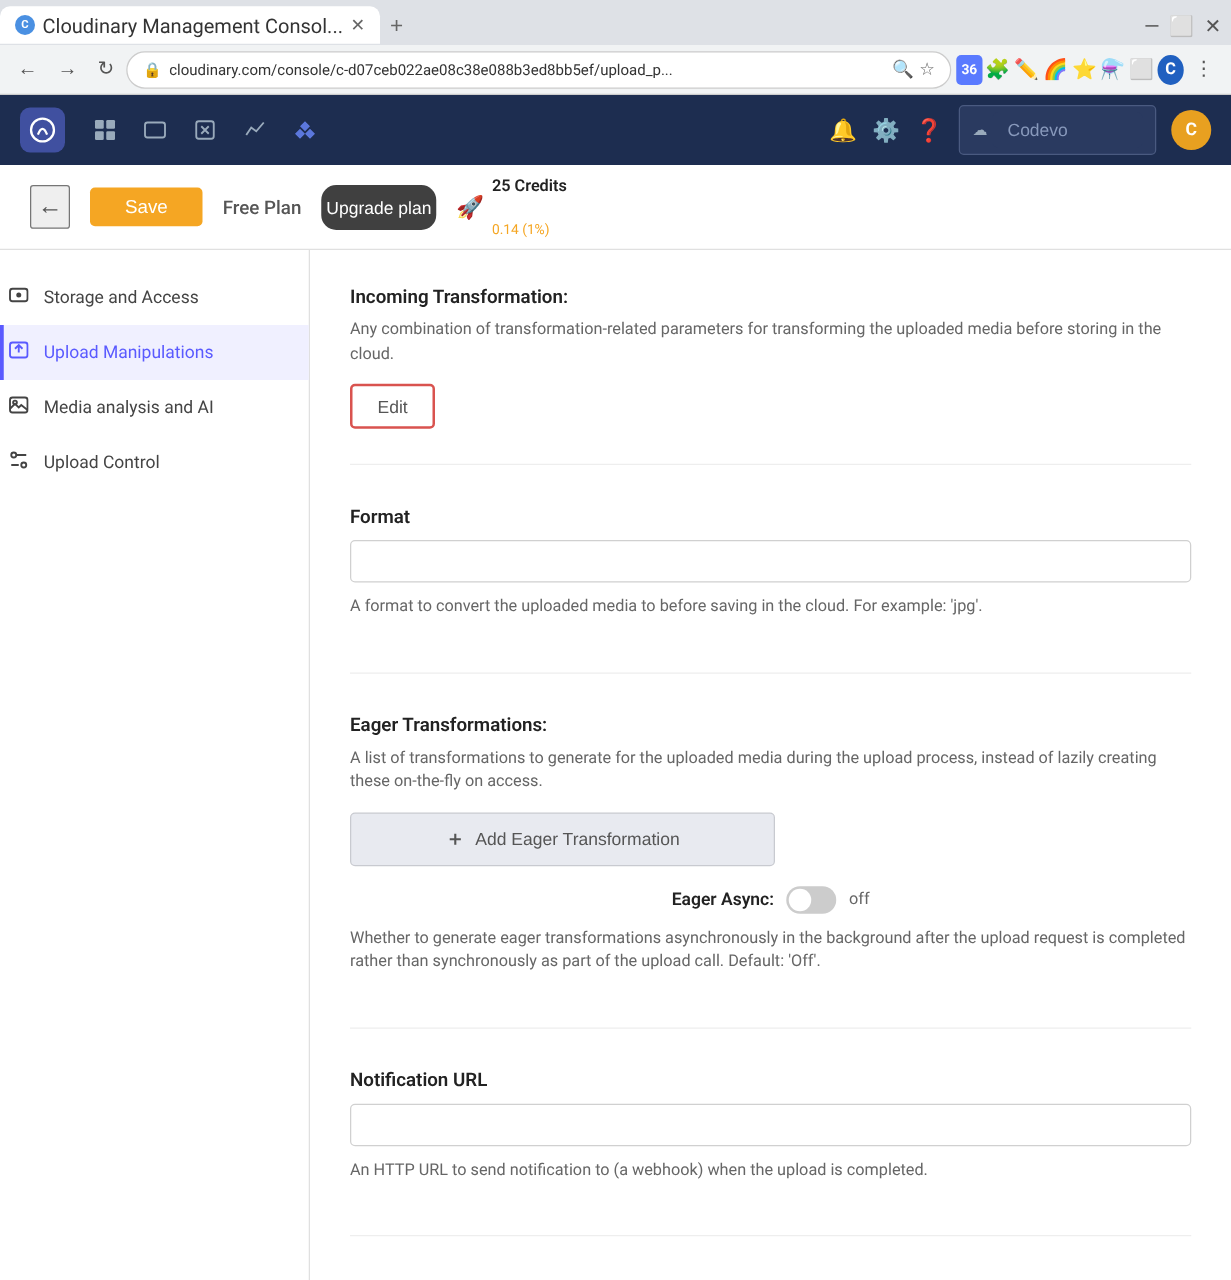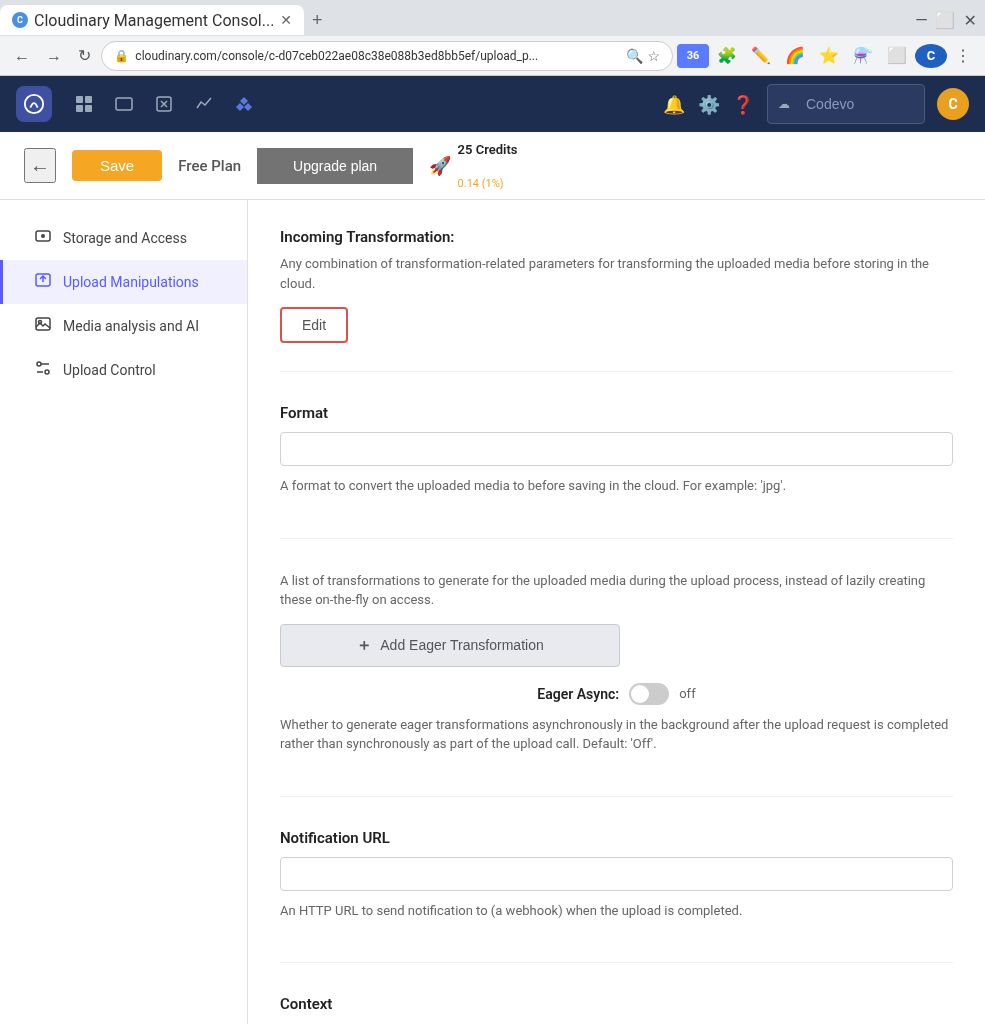--- a/index.html
+++ b/index.html
@@ -14,53 +14,53 @@
     .browser-tab-close { color: #666; font-size: 14px; cursor: pointer; }
     .browser-tab-new { background: none; border: none; font-size: 18px; color: #666; padding: 0 8px; cursor: pointer; }
     .browser-toolbar { background: #f1f3f4; display: flex; align-items: center; padding: 4px 8px; gap: 4px; height: 40px; border-bottom: 1px solid #ccc; }
     .browser-btn { background: none; border: none; color: #555; cursor: pointer; padding: 4px 6px; border-radius: 4px; font-size: 16px; line-height: 1; }
     .address-bar { flex: 1; display: flex; align-items: center; background: #fff; border: 1px solid #ccc; border-radius: 20px; padding: 4px 12px; gap: 6px; height: 30px; }
     .address-lock { color: #666; font-size: 12px; }
     .address-text { flex: 1; font-size: 12px; color: #333; overflow: hidden; text-overflow: ellipsis; white-space: nowrap; }
     .address-icons { display: flex; gap: 4px; align-items: center; }
     .addr-icon { color: #666; font-size: 14px; cursor: pointer; }
     .browser-actions { display: flex; gap: 2px; align-items: center; }
-    .ext-icon { width: 32px; height: 24px; border-radius: 4px; display: flex; align-items: center; justify-content: center; font-size: 12px; cursor: pointer; }
+    .ext-icon { width: 21px; height: 24px; border-radius: 4px; display: flex; align-items: center; justify-content: center; font-size: 12px; cursor: pointer; }
 
     
     .app-header { background: #1d2d50; display: flex; align-items: center; padding: 0 16px; height: 56px; gap: 16px; }
     .app-logo { width: 36px; height: 36px; background: #4050a0; border-radius: 8px; display: flex; align-items: center; justify-content: center; color: white; font-weight: bold; font-size: 18px; flex-shrink: 0; }
     .nav-icons { display: flex; gap: 8px; align-items: center; flex: 1; }
     .nav-icon-btn { color: #9ab; font-size: 20px; cursor: pointer; padding: 6px; border-radius: 4px; display: flex; align-items: center; }
     .nav-icon-btn.active { color: #6c8aff; }
     .header-right { display: flex; align-items: center; gap: 12px; }
     .header-icon { color: #9ab; font-size: 18px; cursor: pointer; position: relative; }
     .search-bar { background: #2a3a60; border: none; border-radius: 4px; padding: 6px 12px; color: #fff; font-size: 14px; width: 120px; }
     .search-bar::placeholder { color: #8899bb; }
     .user-avatar { width: 32px; height: 32px; border-radius: 50%; background: #e8a020; display: flex; align-items: center; justify-content: center; color: white; font-weight: bold; font-size: 14px; cursor: pointer; }
     .cloud-btn { background: #2a3a60; border: 1px solid #4a5a80; color: #9ab; border-radius: 4px; padding: 5px 10px; font-size: 12px; cursor: pointer; display: flex; align-items: center; gap: 4px; }
 
     
     .page-header { background: #fff; border-bottom: 1px solid #e0e0e0; padding: 0 24px; height: 68px; display: flex; align-items: center; gap: 16px; }
     .back-btn { color: #555; font-size: 20px; cursor: pointer; padding: 4px; }
     .page-title { font-size: 22px; font-weight: 500; color: #222; flex: 1; }
     .save-btn { background: #f5a623; color: white; border: none; padding: 7px 28px; border-radius: 4px; font-size: 15px; font-weight: 500; cursor: pointer; }
     .free-plan-label { font-size: 15px; color: #555; font-weight: 500; }
-    .upgrade-btn { background: #737373; color: white; border: none; padding: 10px 36px; border-radius: 0; font-size: 14px; cursor: pointer; }
+    .upgrade-btn { background: #404040; color: white; border: none; padding: 10px 4px; border-radius: 12px; font-size: 14px; cursor: pointer; }
     .credits-section { display: flex; align-items: center; gap: 6px; }
     .credits-icon { color: #9ab; font-size: 18px; }
     .credits-text { font-size: 13px; font-weight: 600; color: #222; }
     .credits-sub { font-size: 11px; color: #f5a623; margin-top: 20px; }
 
     
     .main-layout { display: flex; height: calc(1024px - 56px - 68px - 36px - 40px); }
 
     
     .sidebar { width: 248px; background: #fff; border-right: 1px solid #e0e0e0; padding: 16px 0; flex-shrink: 0; }
-    .sidebar-item { display: flex; align-items: center; gap: 12px; padding: 12px 32px; cursor: pointer; color: #444; font-size: 14px; border-left: 3px solid transparent; }
+    .sidebar-item { display: flex; align-items: center; gap: 12px; padding: 12px 4px; cursor: pointer; color: #444; font-size: 14px; border-left: 3px solid transparent; }
     .sidebar-item.active { color: #5a5aff; border-left-color: #5a5aff; background: #f0f0ff; }
     .sidebar-item-icon { font-size: 16px; flex-shrink: 0; }
 
     
     .content-area { flex: 1; overflow-y: auto; background: #fff; padding: 0; }
     .content-inner { padding: 28px 32px; max-width: 900px; }
 
     
     .section { margin-bottom: 32px; border-bottom: 1px solid #eee; padding-bottom: 28px; }
     .section:last-child { border-bottom: none; }
@@ -250,20 +250,21 @@
         <button class="edit-btn">Edit</button>
       </div>
 
       <div class="section">
         <div class="section-title">Format</div>
         <input class="text-input" type="text" style="margin-bottom: 10px;" placeholder="">
         <div class="section-desc">A format to convert the uploaded media to before saving in the cloud. For example: 'jpg'.</div>
       </div>
 
       <div class="section">
+        <div class="colon-title">Eager Transformations:</div>
         <div class="section-desc" style="margin-top:8px;">A list of transformations to generate for the uploaded media during the upload process, instead of lazily creating these on-the-fly on access.</div>
         <button class="add-eager-btn">
           <span style="font-size:16px;font-weight:bold;">＋</span>
           <span>Add Eager Transformation</span>
         </button>
         <div style="margin-top:16px;">
           <div class="toggle-row">
             <span class="toggle-label">Eager Async:</span>
             <div class="toggle-switch">
               <div class="toggle-thumb"></div>

